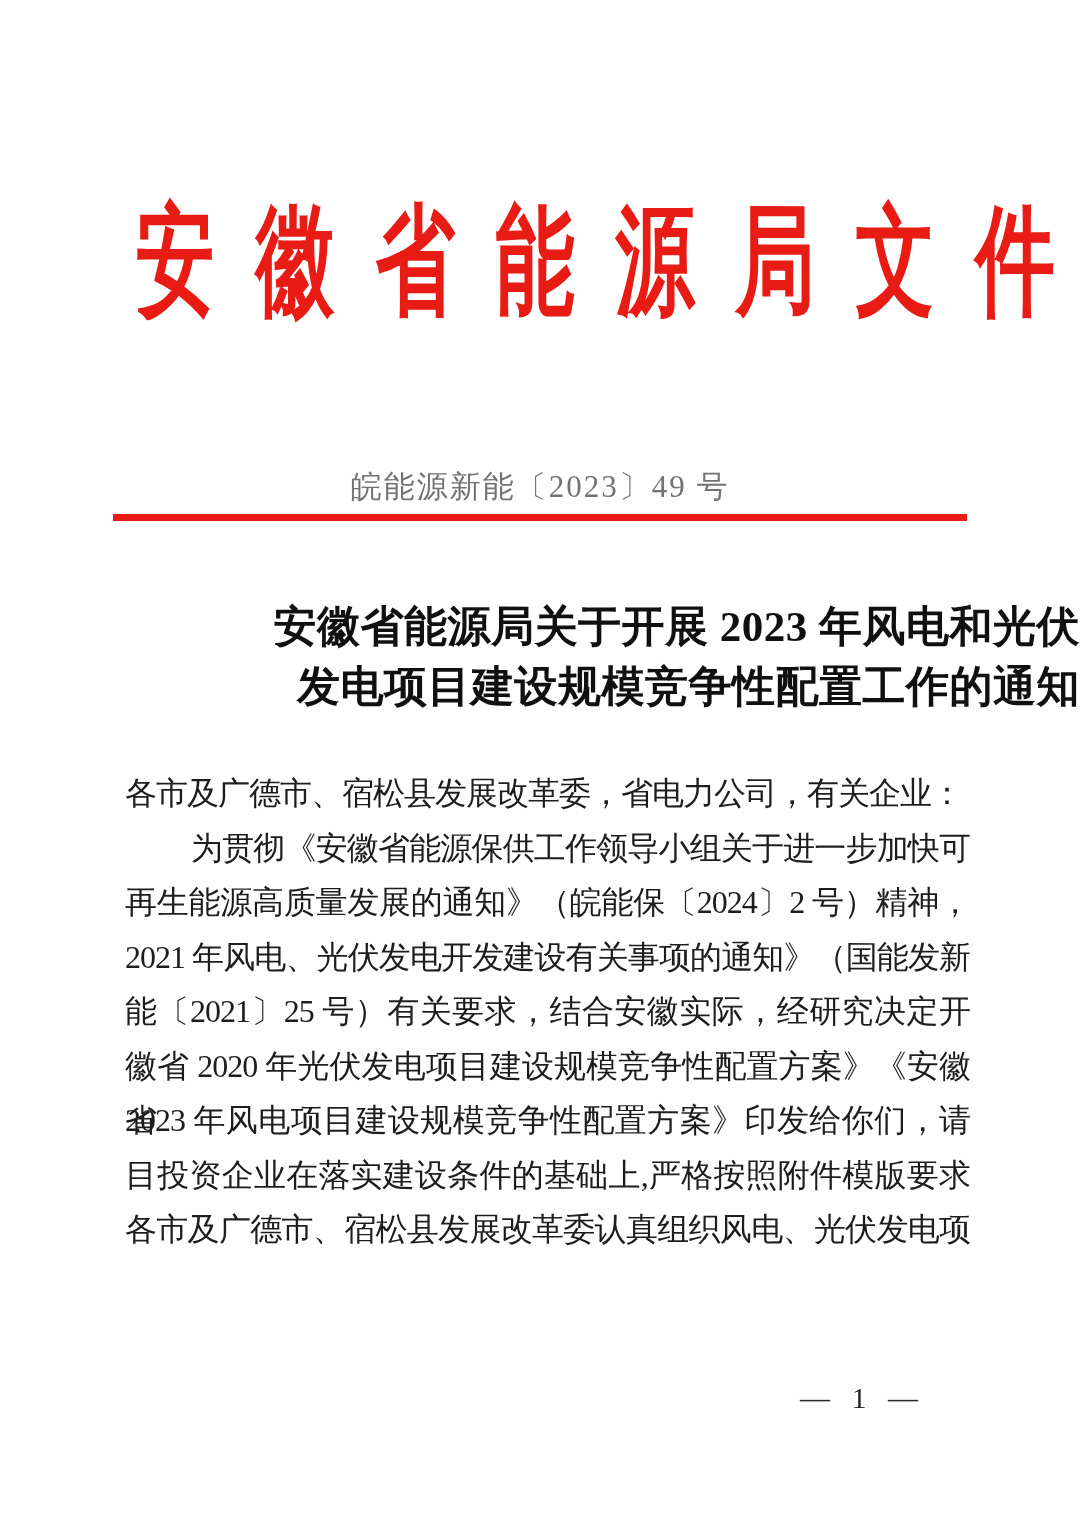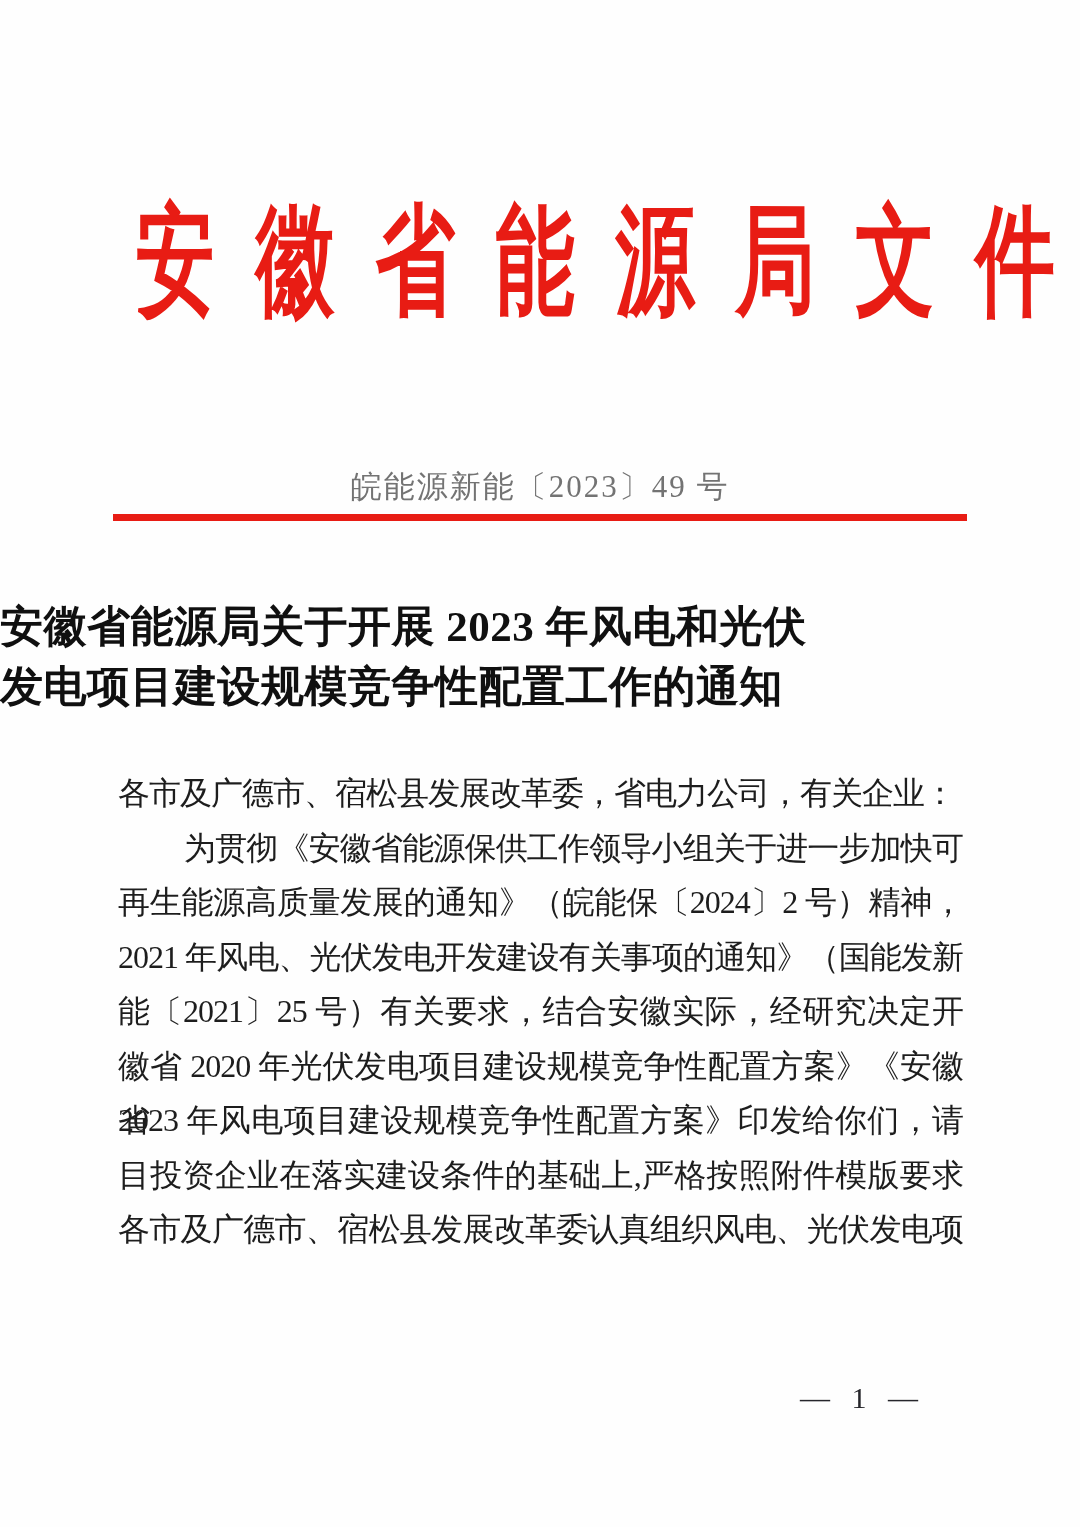--- a/index.html
+++ b/index.html
@@ -39,28 +39,28 @@
     font-size:31px;color:#737373;letter-spacing:2px;
   }
   
   .red-line{
     position:absolute;top:514px;left:113px;width:854px;height:7px;
     background:var(--red);
   }
   
   .doc-title{
     position:absolute;top:597px;left:0;width:100%;
-    text-align:left;
+    text-align:right;
     font-size:43px;font-weight:bold;color:#101010;
     line-height:60px;
     letter-spacing:0.5px;
   }
   
   .body-block{
-    position:absolute;top:766px;left:118px;width:845px;
+    position:absolute;top:766px;left:125px;width:845px;
     font-size:32px;color:var(--ink);
     letter-spacing:-1px;
   }
   .bline{
     line-height:54.5px;
     height:54.5px;
     overflow:visible;
   }
   .just{
     text-align:justify;

